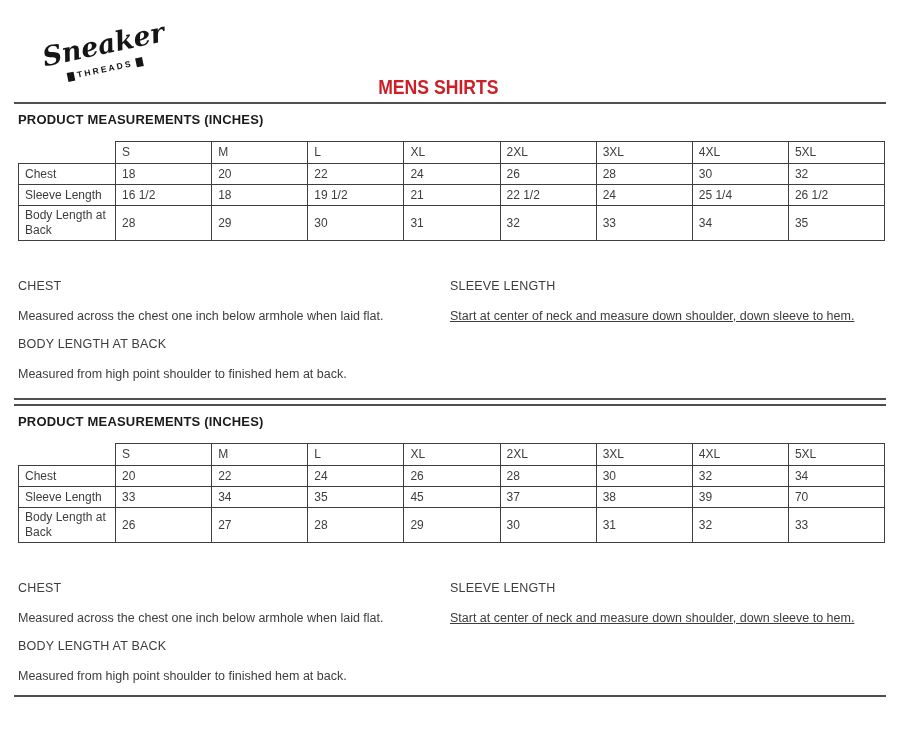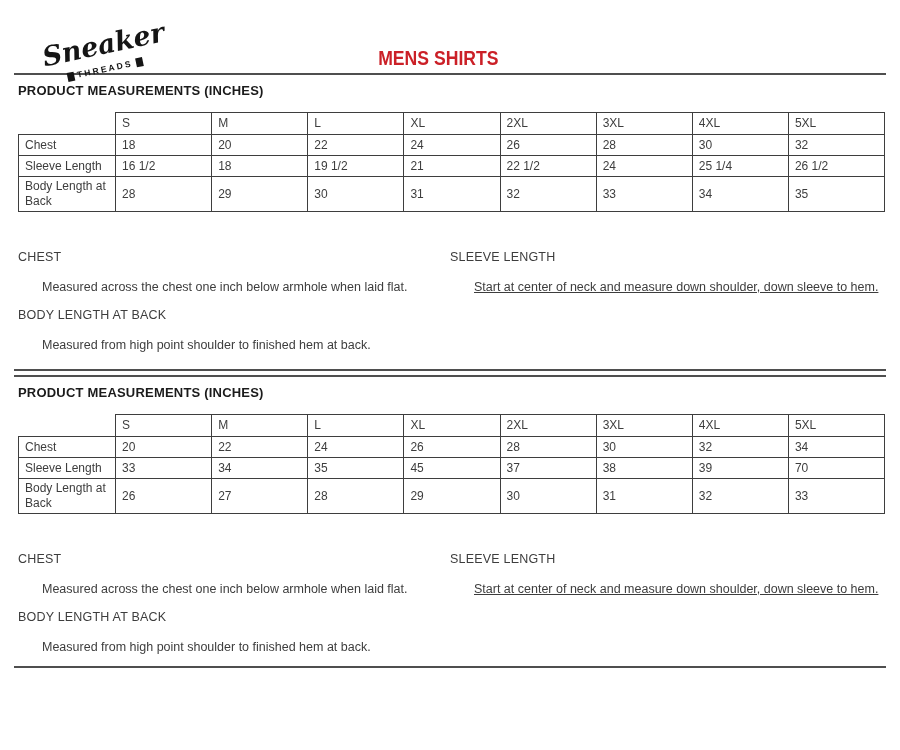--- a/index.html
+++ b/index.html
@@ -23,21 +23,21 @@
     border-left: 7px solid #151515; border-right: 7px solid #151515;
     padding: 0 3px; line-height: 9px; display: inline-block;
   }
 
   
   .section-title {
     margin: 0 24px 0 0; text-align: center;
     font-size: 20px; font-weight: bold; line-height: 22px;
     color: #cb2027; letter-spacing: 0;
   }
-  .s1-title { margin-top: 47px; }
+  .s1-title { margin-top: 76px; }
   .s2-title { margin-top: 5px; }
   .title-inner { display: inline-block; transform: scaleX(0.88); transform-origin: center; white-space: nowrap; }
 
   
   .rule { border: none; border-top: 2px solid #4f4f4f; margin: 4px 14px 0 14px; height: 0; }
   .rule-t11 { margin-top: 11px; }
   .rule-t6  { margin-top: 6px; }
 
   
   .subtitle {
@@ -60,21 +60,21 @@
   .size-table thead tr { height: 22px; }
   .size-table tbody tr { height: 21px; }
   .size-table tbody tr:last-child { height: 34px; }
 
   
   .defs { display: flex; margin: 38px 0 0 18px; }
   .def-left  { width: 432px; }
   .def-right { width: 440px; }
   .def-block + .def-block { margin-top: 8px; }
   .def-term { font-size: 12.5px; color: #3d3d3d; letter-spacing: 0.2px; }
-  .def-desc { margin-top: 10px; font-size: 12.5px; color: #3d3d3d; line-height: 26px; margin-left: 24px; }
+  .def-desc { margin-top: 10px; font-size: 12.5px; color: #3d3d3d; line-height: 26px; }
   .def-right .def-desc { max-width: 408px; text-decoration: underline; }
 </style>
 </head>
 <body>
 
 <div class="logo">
   <div class="logo-script">Sneaker</div>
   <div class="logo-sub">THREADS</div>
 </div>
 

